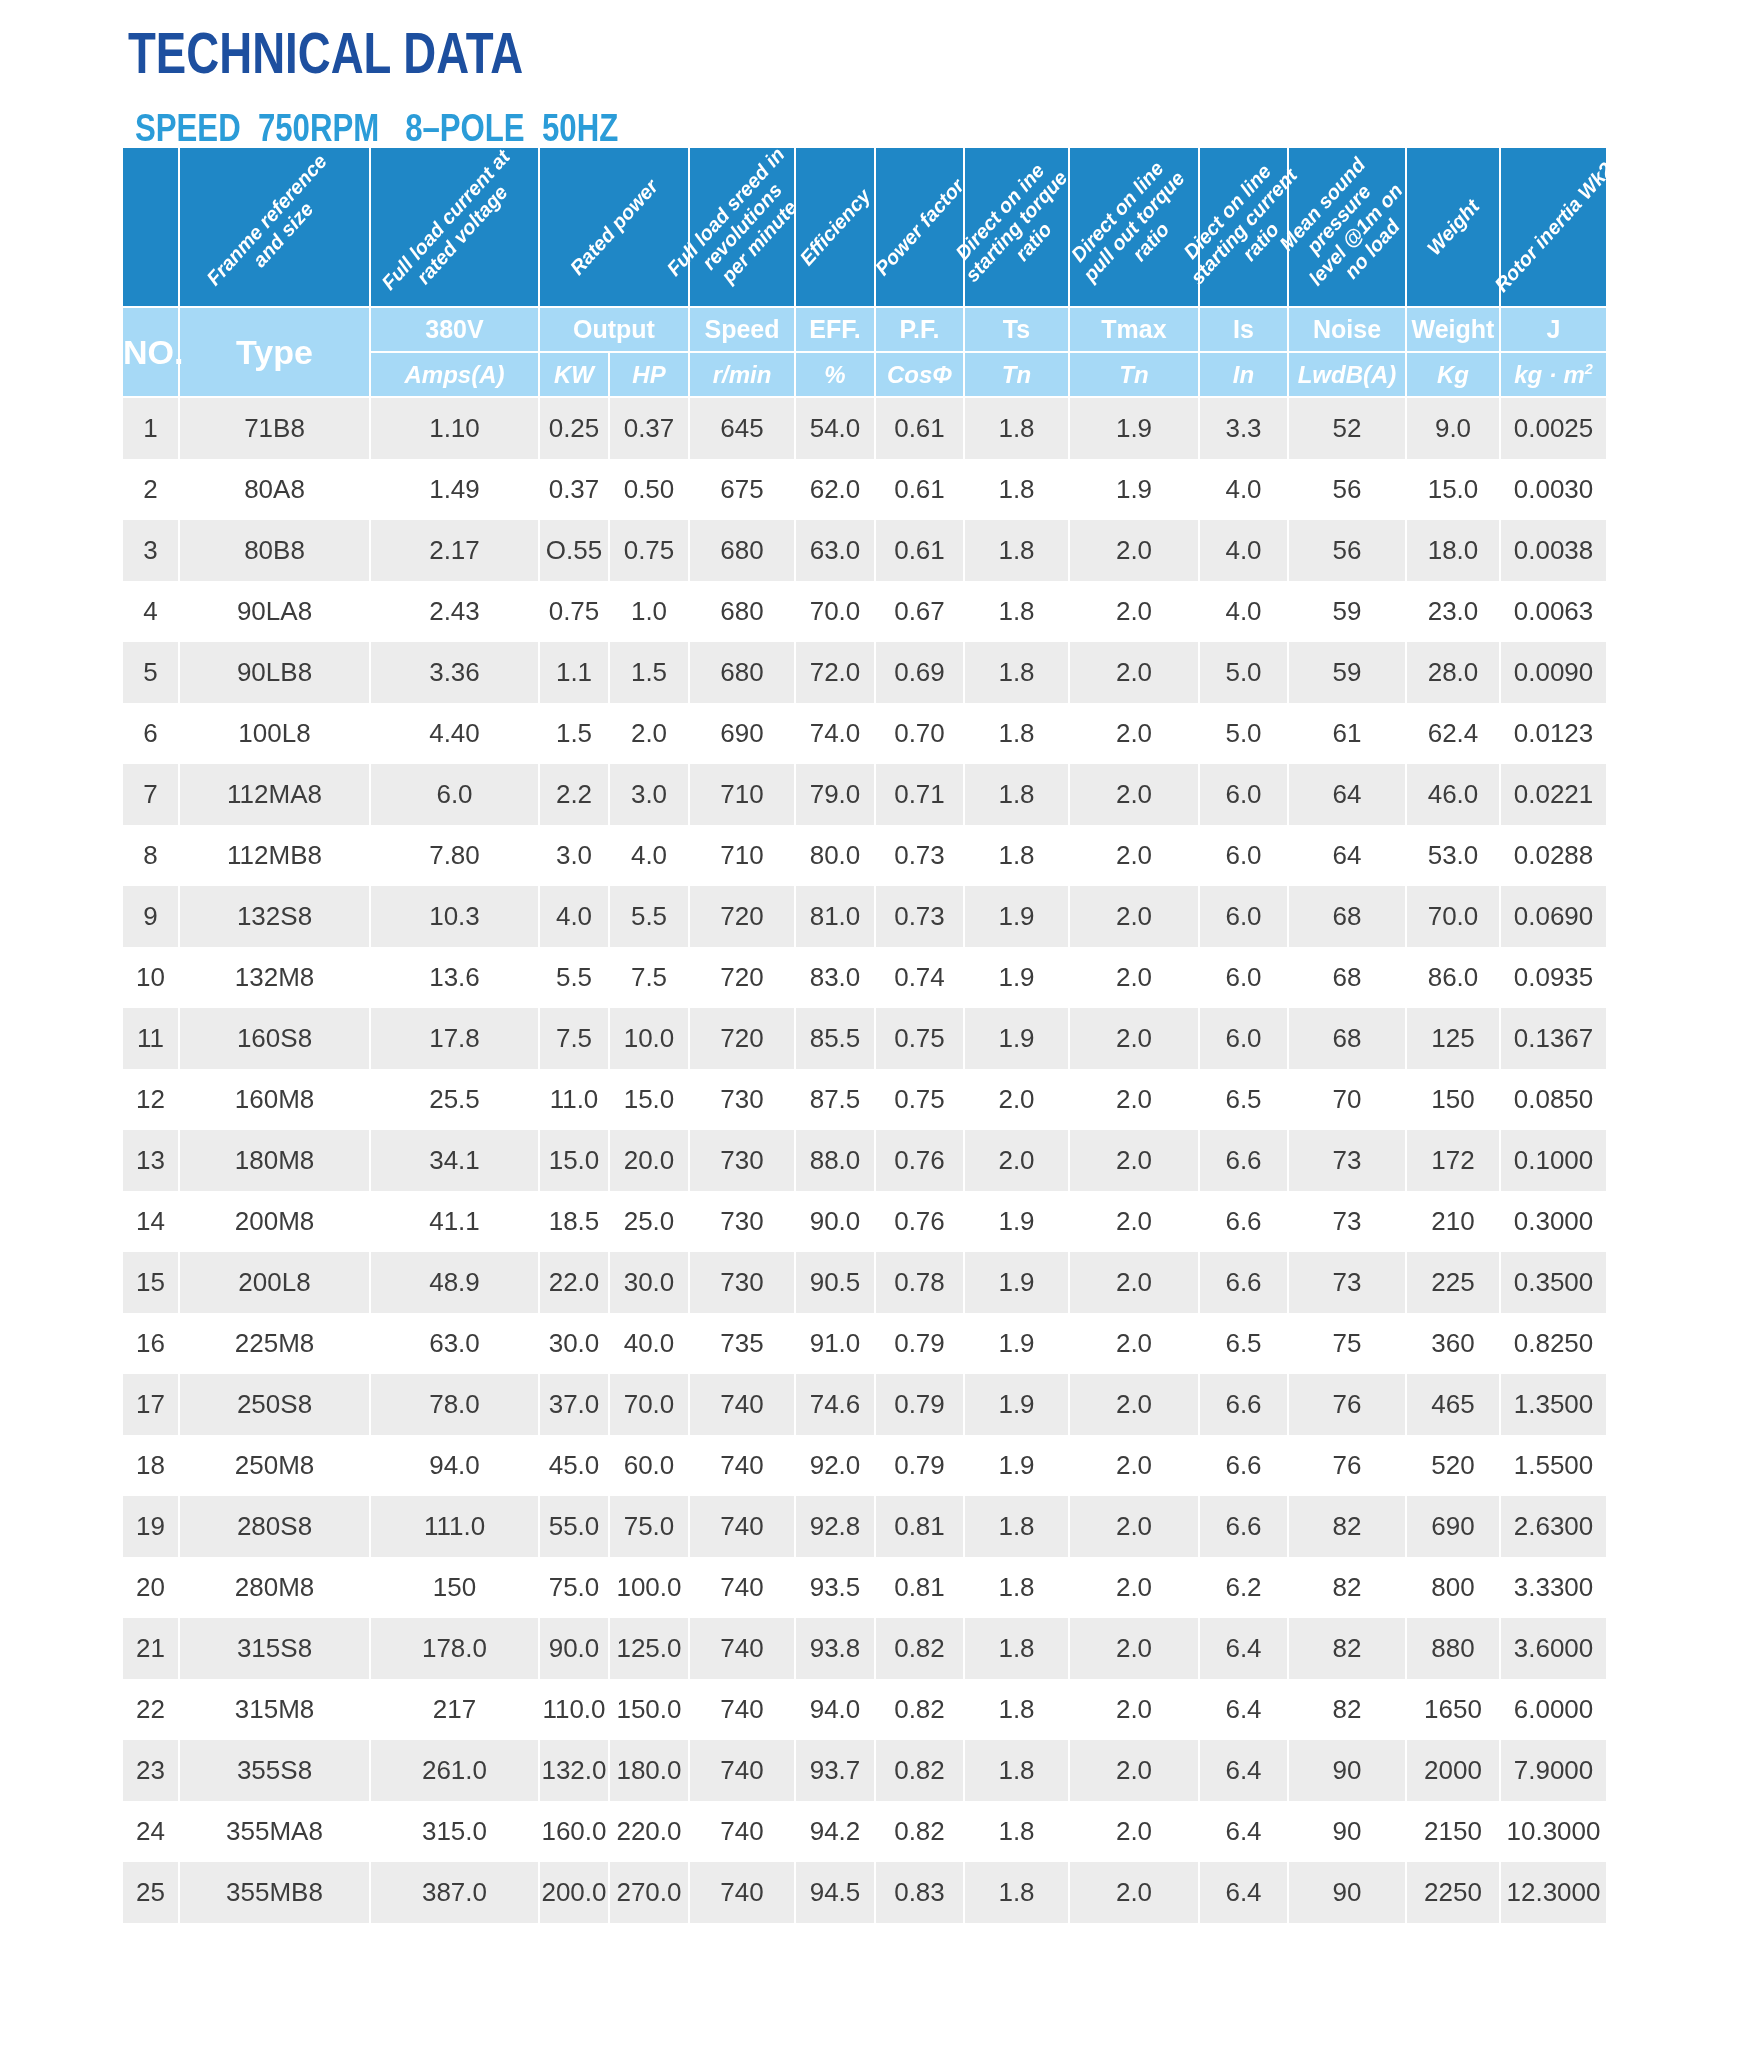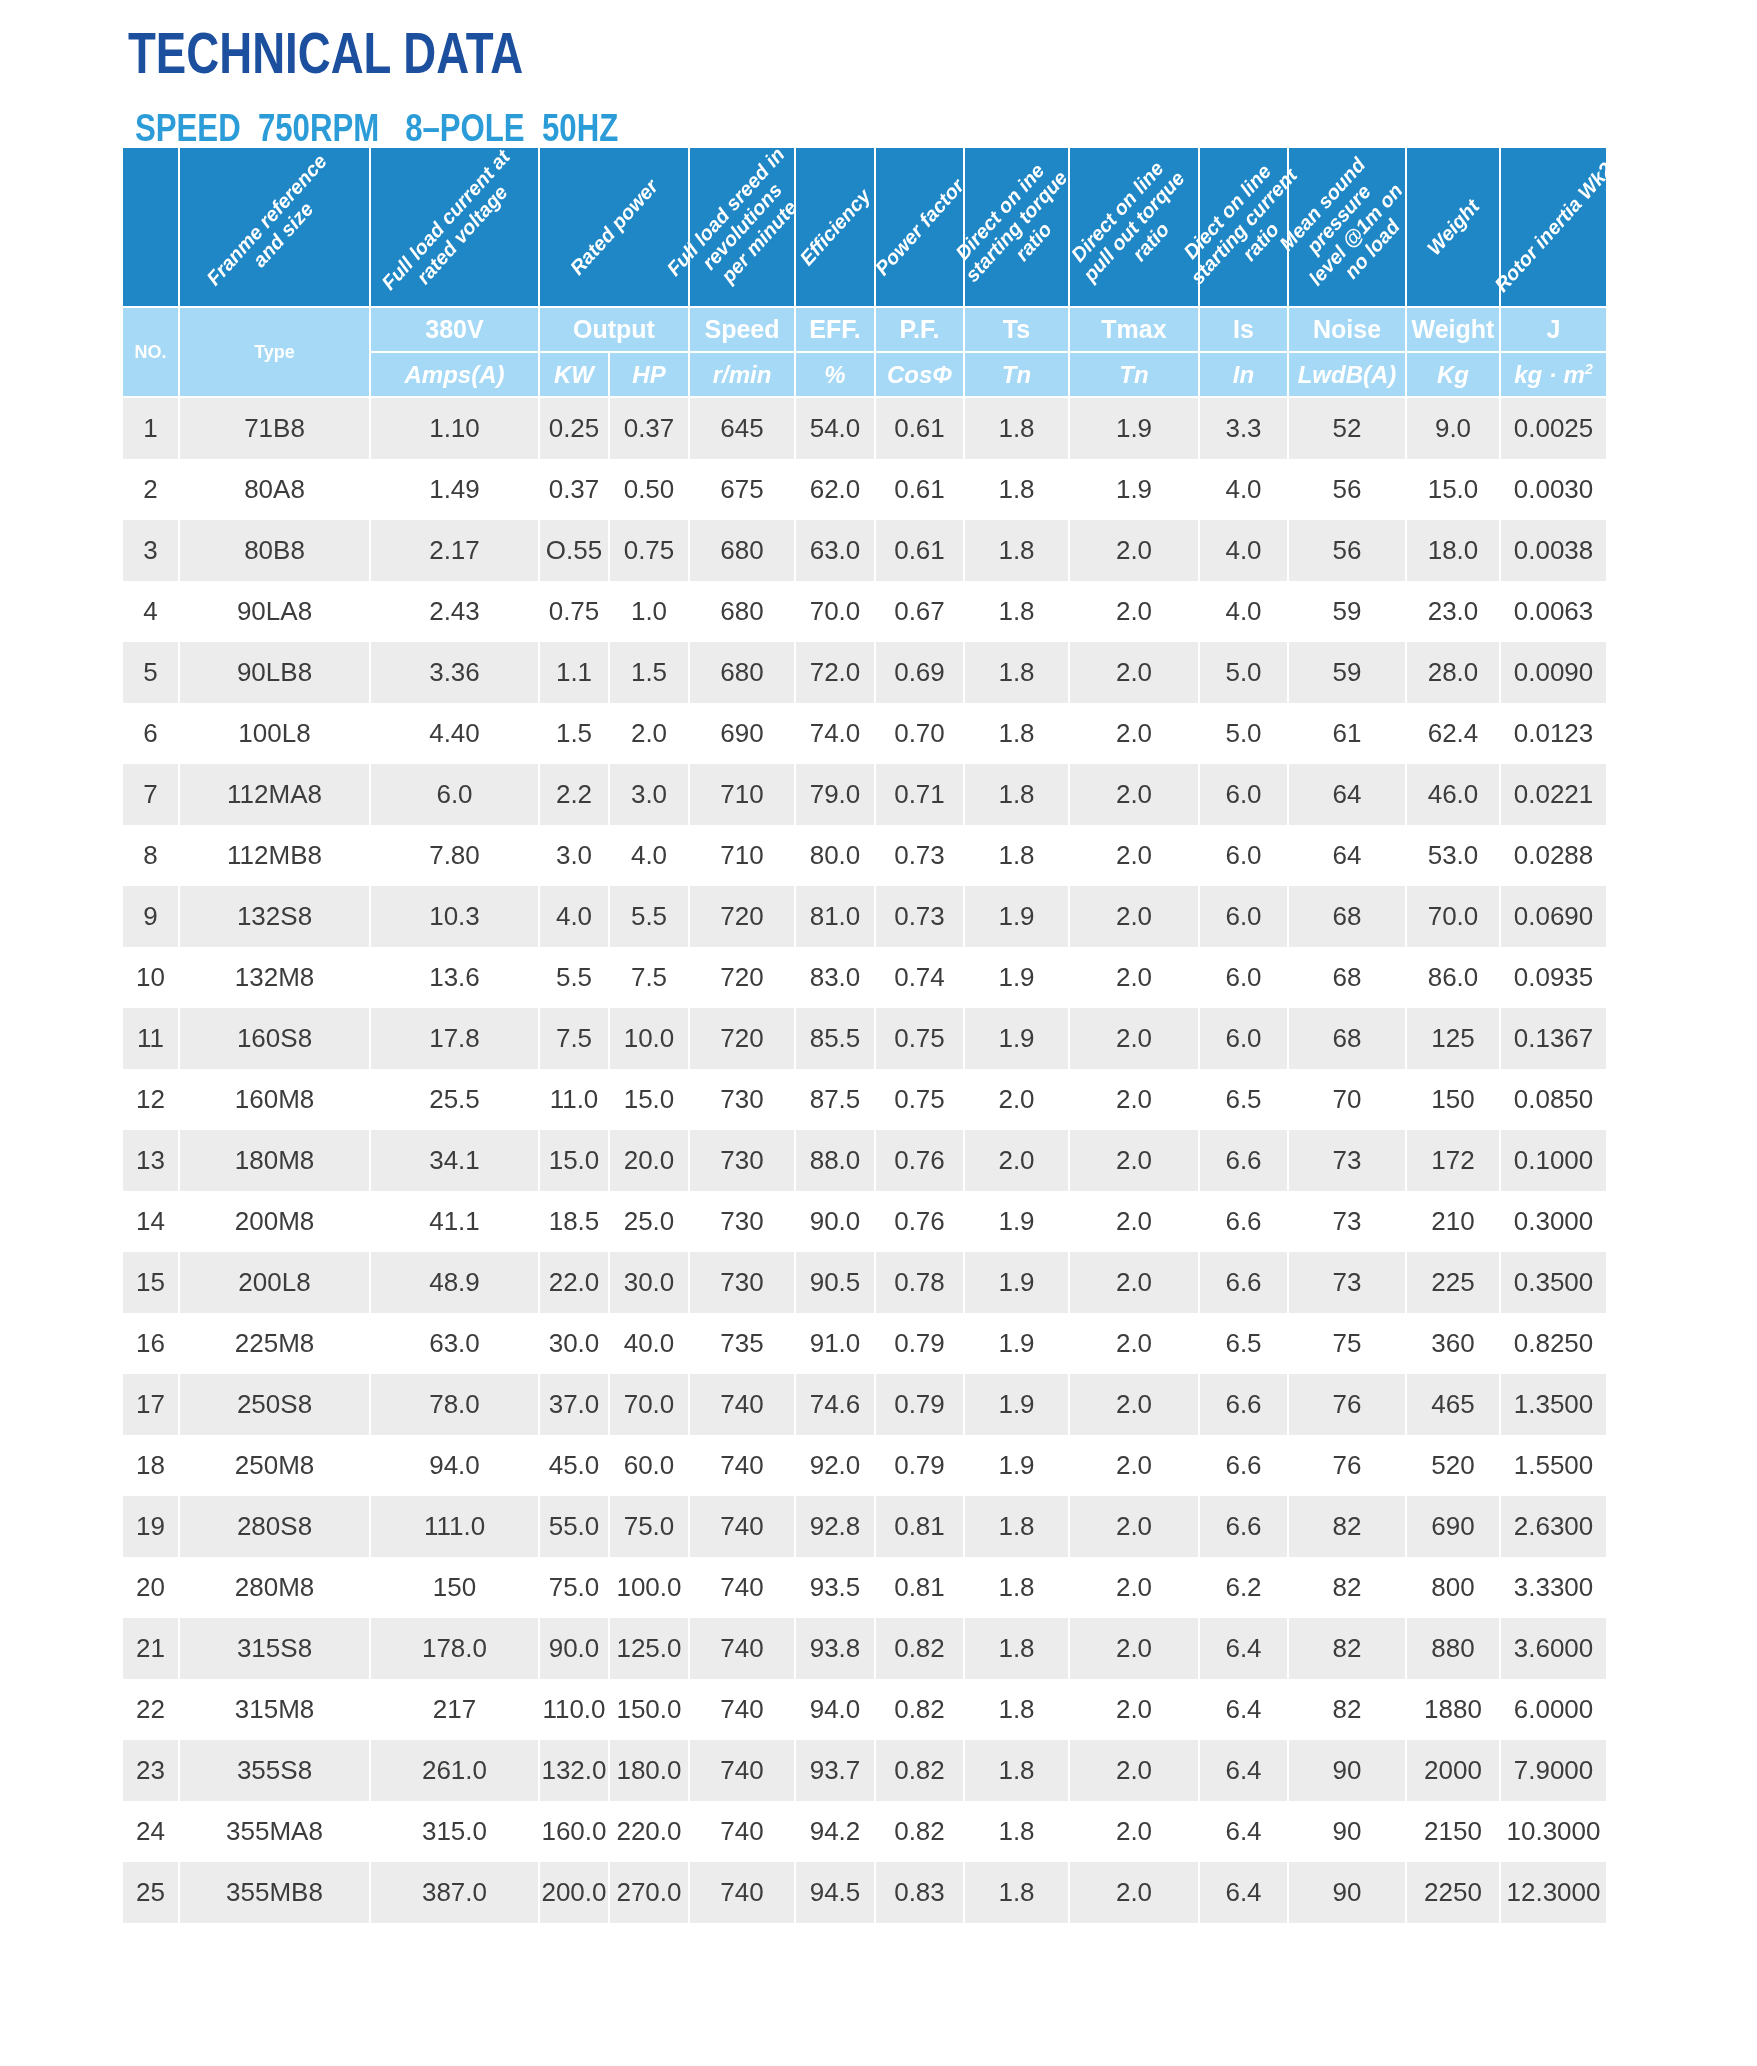--- a/index.html
+++ b/index.html
@@ -59,21 +59,21 @@
     white-space: nowrap;
   }
   
   tr.sub-row th {
     background: var(--header-light);
     color: #ffffff; font-weight: 700; font-size: 25px;
     text-align: center; vertical-align: middle;
     height: 45px;
   }
   tr.sub-row th.corner {
-    font-size: 18px;
+    font-size: 34px;
     border-bottom: 2.8px solid var(--sep);
   }
   tr.sub-row-1 th.grp { border-bottom: 2.8px solid var(--sep); text-align: center; }
   tr.sub-row-2 th { border-bottom: 2.8px solid var(--sep); font-size: 24px; font-style: italic; }
   
   tbody td {
     height: 61px; text-align: center; vertical-align: middle;
     font-size: 26px; color: var(--data-color);
     background: #ffffff;
   }
@@ -542,21 +542,21 @@
         <td>217</td>
         <td>110.0</td>
         <td>150.0</td>
         <td>740</td>
         <td>94.0</td>
         <td>0.82</td>
         <td>1.8</td>
         <td>2.0</td>
         <td>6.4</td>
         <td>82</td>
-        <td>1880</td>
+        <td>1650</td>
         <td>6.0000</td>
       </tr>
       <tr class="alt">
         <td>23</td>
         <td>355S8</td>
         <td>261.0</td>
         <td>132.0</td>
         <td>180.0</td>
         <td>740</td>
         <td>93.7</td>

